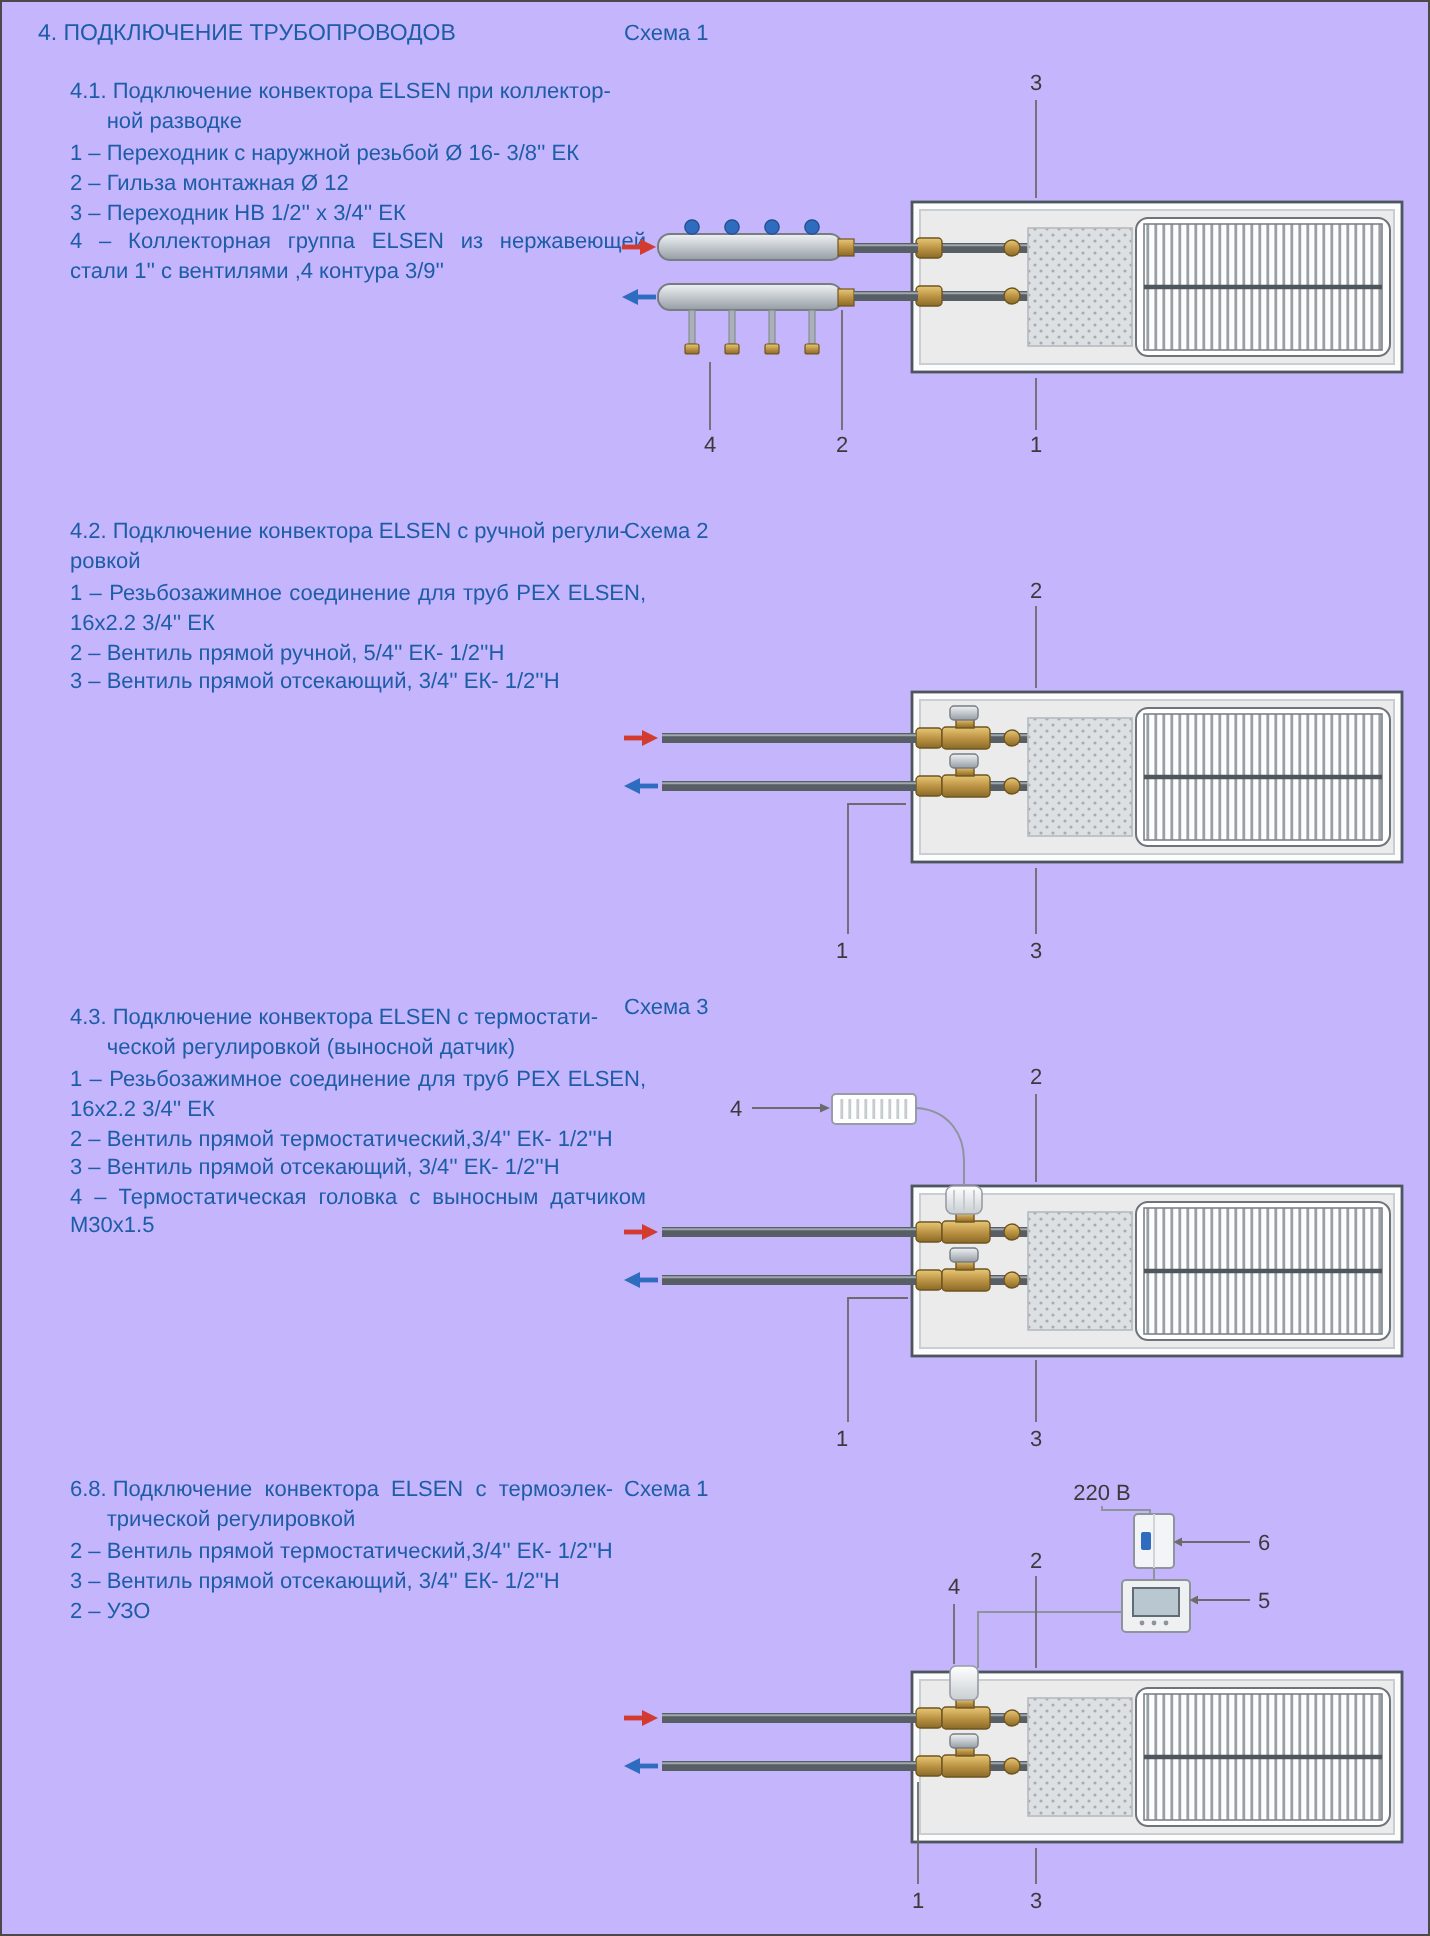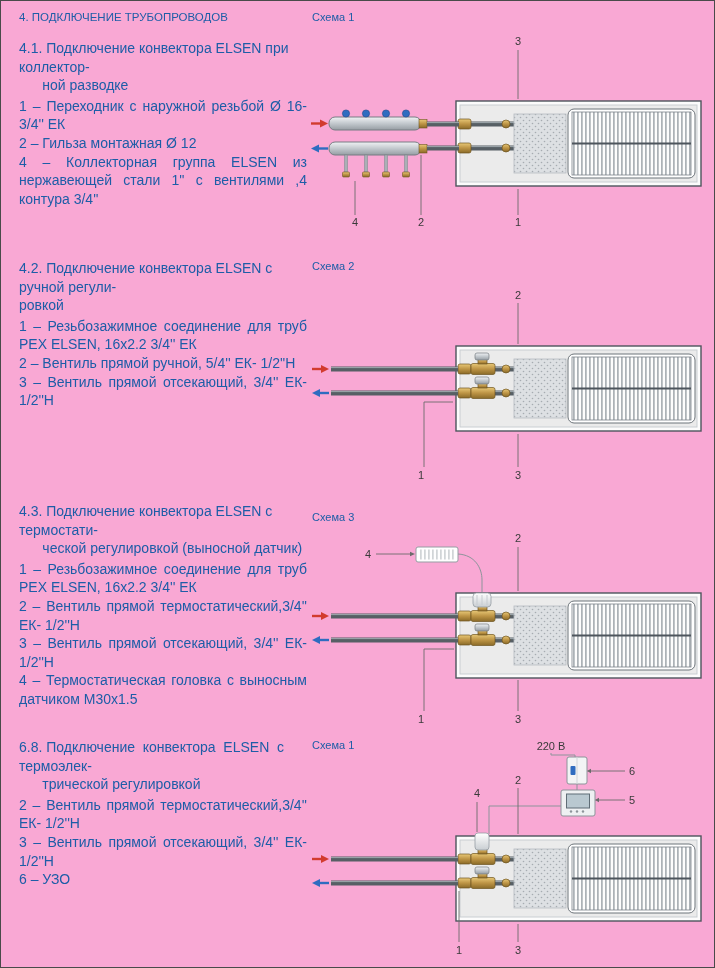--- a/index.html
+++ b/index.html
@@ -1,20 +1,20 @@
 <!DOCTYPE html>
 <html><head>
 <meta charset="utf-8">
 <style>
   html,body{margin:0;padding:0}
   body{background:#9a9a9a;font-family:"Liberation Sans","DejaVu Sans",sans-serif}
-  .page{position:relative;width:715px;height:968px;background:#f9a8d4;border:1px solid #4a4a4a;
+  .page{position:relative;width:715px;height:968px;background:#c4b5fd;border:1px solid #4a4a4a;
         box-sizing:border-box;overflow:hidden}
   .doc-title{position:absolute;left:18px;top:10px;font-size:11.5px;color:#1d5da7}
-  .text-block{position:absolute;left:18px;width:288px;font-size:14px;line-height:1.33;color:#1d5da7}
+  .text-block{position:absolute;left:34px;width:288px;font-size:11px;line-height:1.33;color:#1d5da7}
   .heading{white-space:pre-wrap;margin-bottom:2px}
   .item{text-align:justify}
   .schema-label{position:absolute;left:311px;font-size:11px;color:#1d5da7}
   .diagram{position:absolute}
   .dg{font:11px "Liberation Sans","DejaVu Sans",sans-serif;fill:#3a3a3a}
   .ld{stroke:#6b6b6b;stroke-width:0.9;fill:none}
   .wire{stroke:#8d949a;stroke-width:1;fill:none}
 </style>
 </head>
 <body>
@@ -90,23 +90,24 @@
       <g id="arr-return">
         <polygon points="8,-4 8,4 0,0" fill="#2e6cc0"></polygon>
         <line x1="8" y1="0" x2="17" y2="0" stroke="#2e6cc0" stroke-width="2.4"></line>
       </g>
     </defs>
   </svg>
 
   <div class="text-block" style="top:38px">
     <div class="heading">4.1. Подключение конвектора ELSEN при коллектор-
       ной разводке</div>
-    <div class="item">1 – Переходник с наружной резьбой Ø 16- 3/4'' ЕК</div>
+    <div class="item">1 – Переходник с наружной резьбой Ø 16- 3/8'' ЕК</div>
     <div class="item">2 – Гильза монтажная Ø 12</div>
-    <div class="item">4 – Коллекторная группа ELSEN из нержавеющей стали 1'' с вентилями ,4 контура 3/4''</div>
+    <div class="item">3 – Переходник НВ 1/2'' х 3/4'' ЕК</div>
+    <div class="item">4 – Коллекторная группа ELSEN из нержавеющей стали 1'' с вентилями ,4 контура 3/9''</div>
   </div>
   <div class="schema-label" style="top:10px">Схема 1</div>
 
   <svg class="diagram" style="left:310px;top:28px" width="395" height="210" viewBox="0 0 395 210">
     <g>
       <text class="dg" x="207" y="16" text-anchor="middle">3</text>
       <line class="ld" x1="207" y1="21" x2="207" y2="70"></line>
     </g>
     <use href="#conv" x="145" y="72"></use>
     <g>
@@ -197,21 +198,21 @@
   </svg>
 
   <div class="text-block" style="top:501px">
     <div class="heading">4.3. Подключение конвектора ELSEN с термостати-
       ческой регулировкой (выносной датчик)</div>
     <div class="item">1 – Резьбозажимное соединение для труб PEX ELSEN, 16х2.2 3/4'' ЕК</div>
     <div class="item">2 – Вентиль прямой термостатический,3/4'' ЕК- 1/2''Н</div>
     <div class="item">3 – Вентиль прямой отсекающий, 3/4'' ЕК- 1/2''Н</div>
     <div class="item">4 – Термостатическая головка с выносным датчиком М30х1.5</div>
   </div>
-  <div class="schema-label" style="top:510px">Схема 3</div>
+  <div class="schema-label" style="top:497px">Схема 3</div>
 
   <svg class="diagram" style="left:310px;top:527px" width="395" height="205" viewBox="0 0 395 205">
     <g>
       <text class="dg" x="207" y="14" text-anchor="middle">2</text>
       <line class="ld" x1="207" y1="19" x2="207" y2="63"></line>
     </g>
     <g>
       <rect x="105" y="19" width="42" height="15" rx="2" fill="#ffffff" stroke="#969da3"></rect>
       <rect x="108" y="21.5" width="36" height="10" fill="url(#fins)" opacity="0.55"></rect>
     </g>
@@ -246,21 +247,21 @@
       <line class="ld" x1="207" y1="152" x2="207" y2="183"></line>
       <text class="dg" x="207" y="195" text-anchor="middle">3</text>
     </g>
   </svg>
 
   <div class="text-block" style="top:737px">
     <div class="heading">6.8. Подключение  конвектора  ELSEN  с  термоэлек-
       трической регулировкой</div>
     <div class="item">2 – Вентиль прямой термостатический,3/4'' ЕК- 1/2''Н</div>
     <div class="item">3 – Вентиль прямой отсекающий, 3/4'' ЕК- 1/2''Н</div>
-    <div class="item">6 – УЗО</div>
+    <div class="item">2 – УЗО</div>
   </div>
   <div class="schema-label" style="top:738px">Схема 1</div>
 
   <svg class="diagram" style="left:310px;top:735px" width="395" height="230" viewBox="0 0 395 230">
     <text class="dg" x="240" y="14" text-anchor="middle">220 В</text>
     <polyline class="wire" points="240,17 240,19 264,19 264,21"></polyline>
     <g>
       <rect x="256" y="21" width="20" height="27" rx="2" fill="#f3f4f5" stroke="#8d949a"></rect>
       <line x1="266" y1="21" x2="266" y2="48" stroke="#cfd4d8"></line>
       <rect x="259.5" y="30" width="5" height="9" rx="1" fill="#2f6cc0"></rect>

